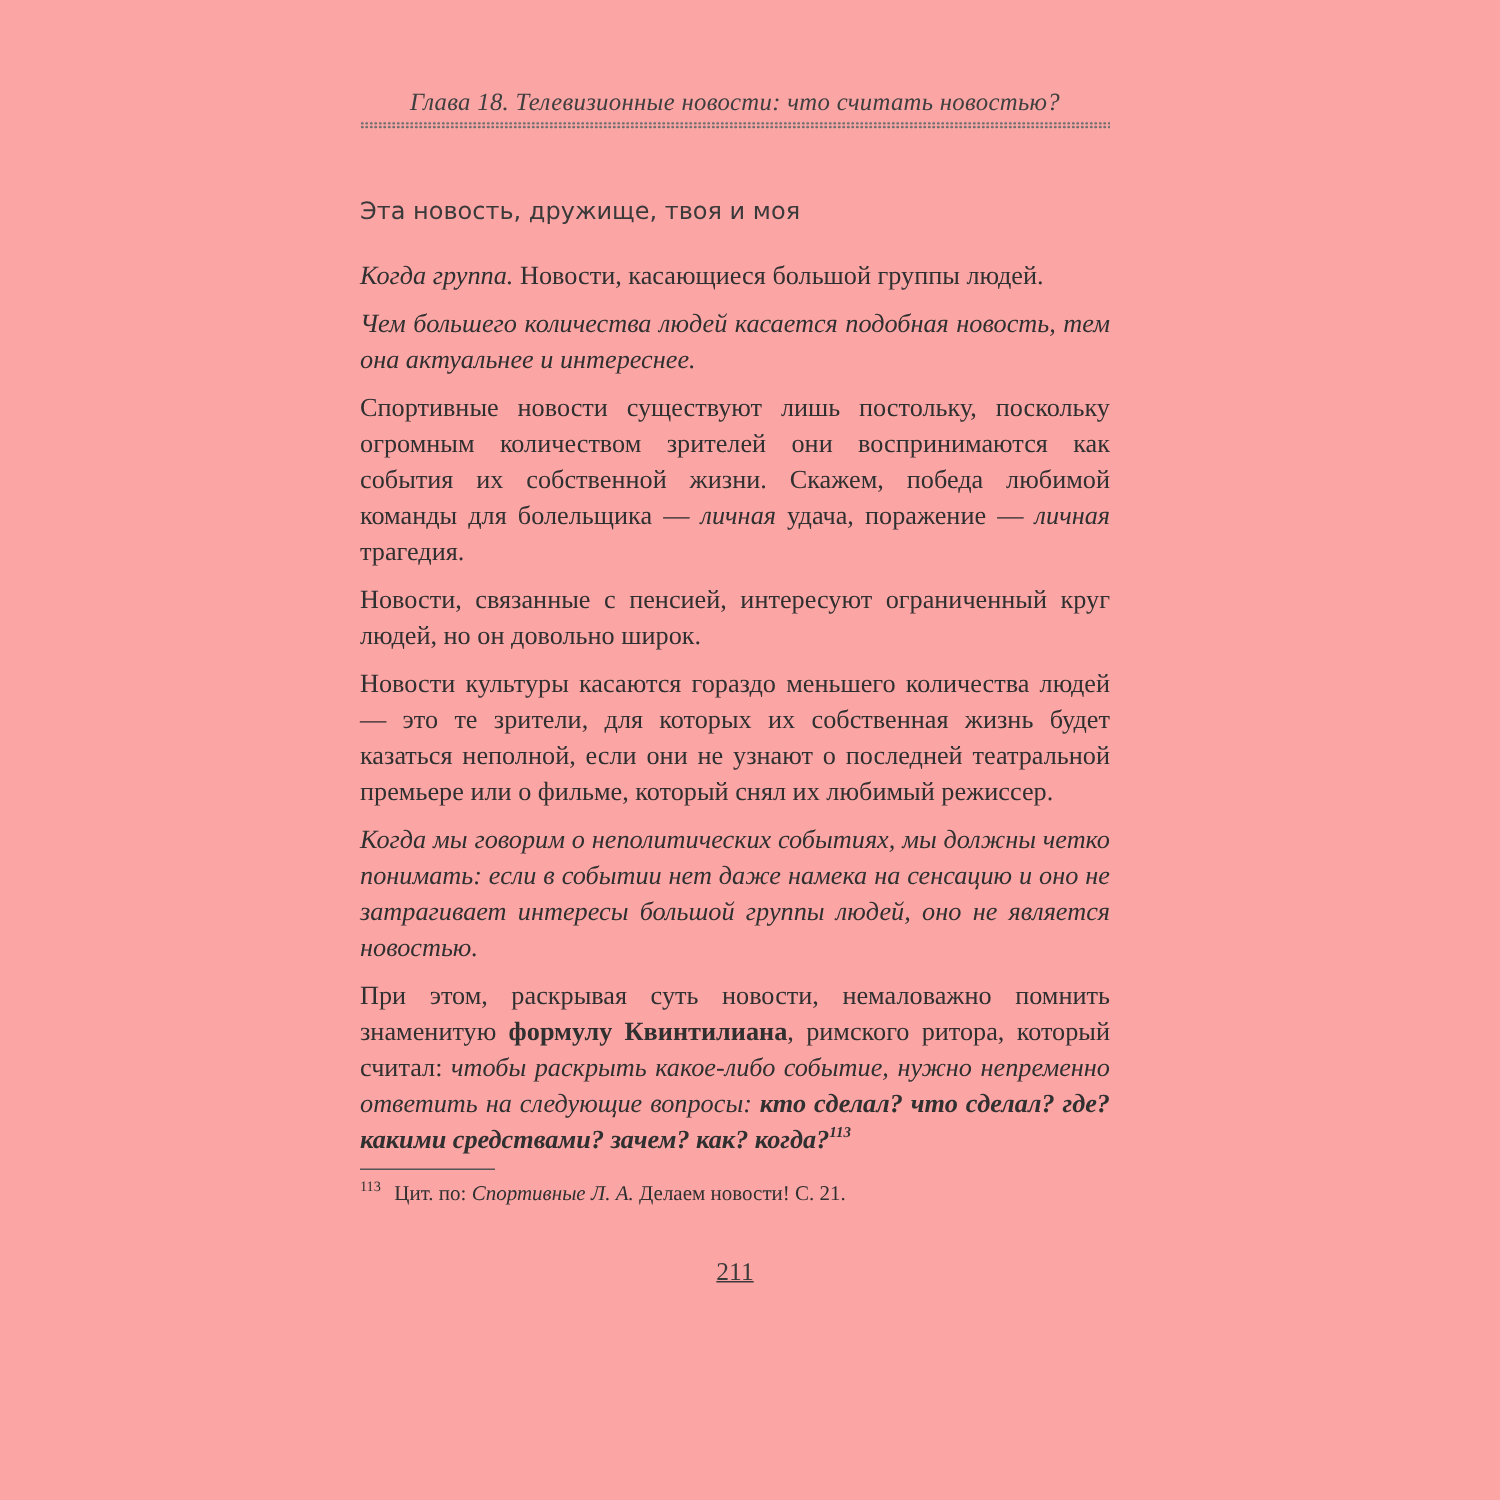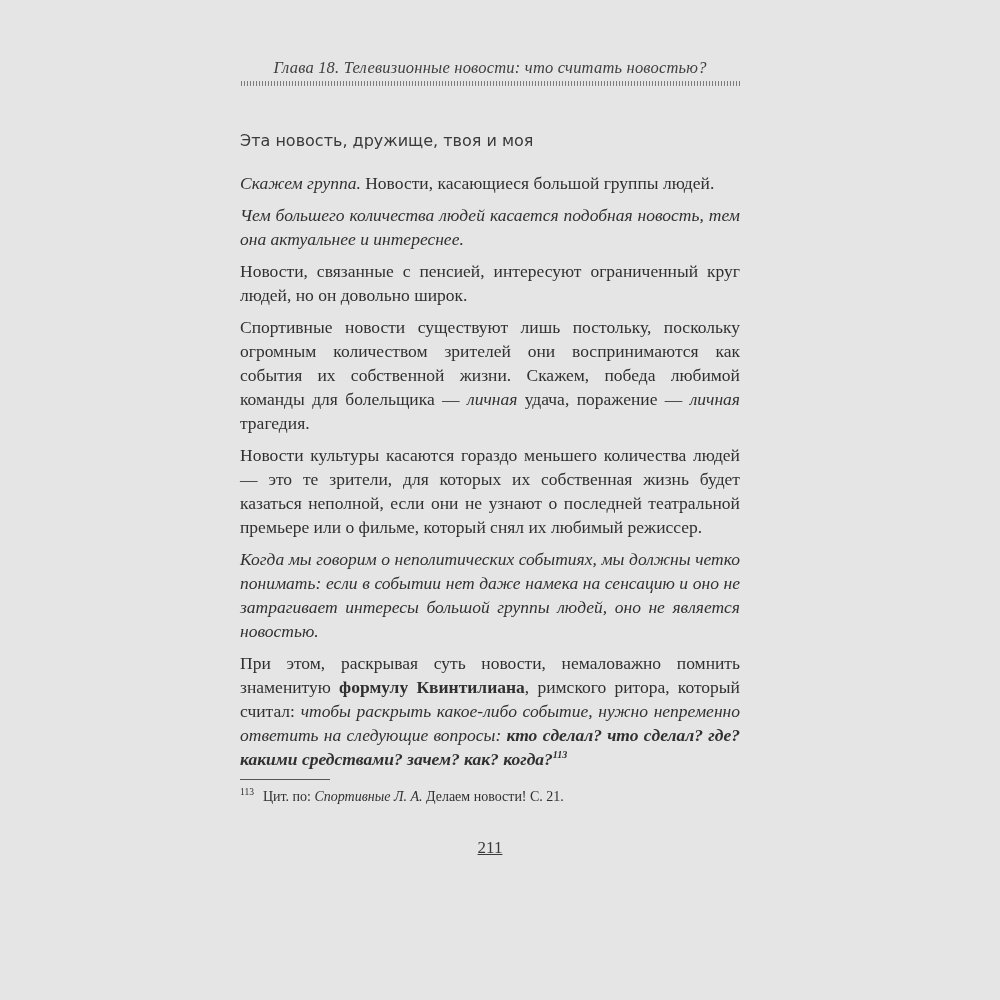--- a/index.html
+++ b/index.html
@@ -7,21 +7,21 @@
     padding: 0;
     background: #ffffff;
     width: 1000px;
     height: 1000px;
     overflow: hidden;
   }
   .page {
     position: relative;
     width: 1000px;
     height: 1000px;
-    background: #e5e5e5;
+    background: #fca5a5;
   }
   .column {
     position: absolute;
     left: 240px;
     top: 0;
     width: 500px;
   }
   
   .running-header-text {
     margin-top: 57px;
@@ -104,24 +104,24 @@
 
 <div class="page">
   <div class="column">
 
     <div class="running-header-text">Глава 18. Телевизионные новости: что считать новостью?</div>
     <div class="dotted-rule"></div>
 
     <h1 class="section-title">Эта новость, дружище, твоя и моя</h1>
 
     <div class="body-text">
-        <p><span class="i">Скажем группа.</span><span> Новости, касающиеся большой группы людей.</span></p>
+        <p><span class="i">Когда группа.</span><span> Новости, касающиеся большой группы людей.</span></p>
         <p><span class="i">Чем большего количества людей касается подобная новость, тем она актуальнее и интереснее.</span></p>
+        <p><span>Спортивные новости существуют лишь постольку, поскольку огромным количеством зрителей они воспринимаются как события их собственной жизни. Скажем, победа любимой команды для болельщика — </span><span class="i">личная</span><span> удача, поражение — </span><span class="i">личная</span><span> трагедия.</span></p>
         <p><span>Новости, связанные с пенсией, интересуют ограниченный круг людей, но он довольно широк.</span></p>
-        <p><span>Спортивные новости существуют лишь постольку, поскольку огромным количеством зрителей они воспринимаются как события их собственной жизни. Скажем, победа любимой команды для болельщика — </span><span class="i">личная</span><span> удача, поражение — </span><span class="i">личная</span><span> трагедия.</span></p>
         <p><span>Новости культуры касаются гораздо меньшего количества людей — это те зрители, для которых их собственная жизнь будет казаться неполной, если они не узнают о последней театральной премьере или о фильме, который снял их любимый режиссер.</span></p>
         <p><span class="i">Когда мы говорим о неполитических событиях, мы должны четко понимать: если в событии нет даже намека на сенсацию и оно не затрагивает интересы большой группы людей, оно не является новостью.</span></p>
         <p><span>При этом, раскрывая суть новости, немаловажно помнить знаменитую </span><span class="b">формулу Квинтилиана</span><span>, римского ритора, который считал: </span><span class="i">чтобы раскрыть какое-либо событие, нужно непременно ответить на следующие вопросы: </span><span class="b i">кто сделал? что сделал? где? какими средствами? зачем? как? когда?</span><sup class="b i">113</sup></p>
       </div>
 
     <div class="footnote-block">
       <div class="footnote-rule"></div>
       <div class="footnote-text">
         <sup class="fn-marker">113</sup><span><span>Цит. по: </span><span class="i">Спортивные Л. А.</span><span> Делаем новости! С. 21.</span></span>
       </div>

